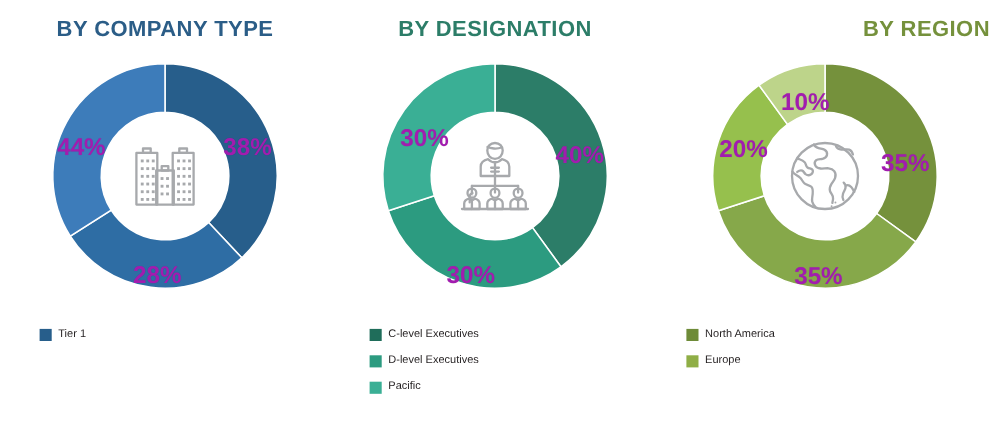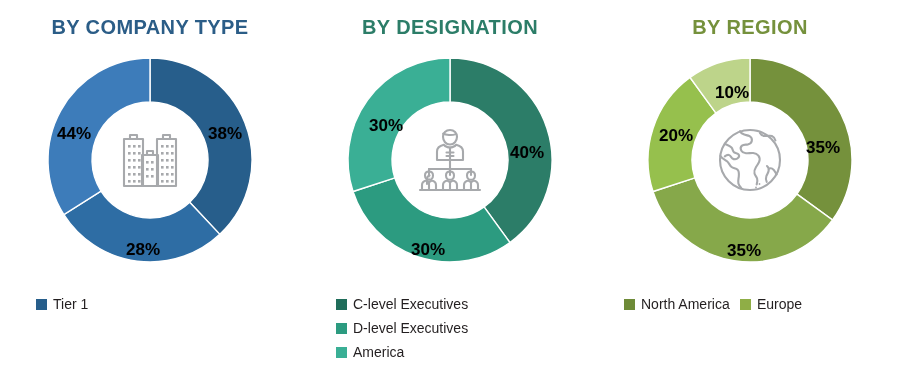--- a/index.html
+++ b/index.html
@@ -34,21 +34,21 @@
     left: 0;
     width: 300px;
     text-align: center;
     font-size: 20px;
     font-weight: bold;
     letter-spacing: 0.4px;
     white-space: nowrap;
   }
   .title-company { color: #2B5D87; }
   .title-designation { color: #2C7D68; }
-  .title-region { color: #75913C; }
+  .title-region { color: #75913C; text-align: right; }
 
   .donut-wrap {
     position: absolute;
     top: 50px;
     left: 50%;
     transform: translateX(-50%);
     width: 220px;
     height: 220px;
   }
   .donut-svg {
@@ -65,43 +65,43 @@
     height: 86px;
     display: flex;
     align-items: center;
     justify-content: center;
     pointer-events: none;
   }
   .center-icon svg { display: block; }
 
   .slice-label {
     position: absolute;
-    color: #000000;
-    font-size: 17px;
+    color: #a21caf;
+    font-size: 22px;
     font-weight: bold;
     white-space: nowrap;
     transform: translate(-50%, -50%);
     text-shadow: 0 0 1px rgba(0,0,0,0.10);
   }
 
   .legend {
     position: absolute;
     left: 0;
     width: 300px;
     top: 292px;
   }
   .legend-inner {
     display: flex;
     flex-wrap: wrap;
-    justify-content: flex-start;
-    font-size: 14px;
+    justify-content: space-between;
+    font-size: 10px;
     color: #231F20;
   }
   .legend-col1 { padding-left: 36px; }
-  .legend-col2 { padding-left: 24px; }
+  .legend-col2 { padding-left: 24px; flex-direction: column; }
   .legend-item {
     display: flex;
     align-items: center;
     height: 24px;
     white-space: nowrap;
     margin-right: 8px;
   }
   .legend-region .legend-item {
     width: 116px;
     margin-right: 0;
@@ -226,37 +226,37 @@
           <path d="M17 60v8"></path>
           <path d="M38 49.5c-2.4 0-4 1.7-4 3.9 0 2.4 1.7 4.4 4 4.4s4-2 4-4.4c0-2.2-1.6-3.9-4-3.9z"></path>
           <path d="M31 68v-5c0-2.3 2-3.8 4.4-4.4 0.8 0.8 1.6 1.2 2.6 1.2s1.8-0.4 2.6-1.2c2.4 0.6 4.4 2.1 4.4 4.4v5z"></path>
           <path d="M38 60v8"></path>
           <path d="M59 49.5c-2.4 0-4 1.7-4 3.9 0 2.4 1.7 4.4 4 4.4s4-2 4-4.4c0-2.2-1.6-3.9-4-3.9z"></path>
           <path d="M52 68v-5c0-2.3 2-3.8 4.4-4.4 0.8 0.8 1.6 1.2 2.6 1.2s1.8-0.4 2.6-1.2c2.4 0.6 4.4 2.1 4.4 4.4v5z"></path>
           <path d="M59 60v8"></path>
           <path d="M8 68h60"></path>
         </svg>
       </div>
-      <div class="slice-label" style="left:187px; top:103px;">40%</div>
+      <div class="slice-label" style="left:187px; top:91px;">40%</div>
       <div class="slice-label" style="left:88px; top:200px;">30%</div>
       <div class="slice-label" style="left:46px; top:76px;">30%</div>
     </div>
     <div class="legend">
       <div class="legend-inner legend-col1">
         <div class="legend-item" style="width:100%">
           <span class="swatch" style="background: rgb(31, 109, 90);"></span>
           <span class="legend-label">C-level Executives</span>
         </div>
         <div class="legend-item" style="width:100%">
           <span class="swatch" style="background: rgb(44, 155, 128);"></span>
           <span class="legend-label">D-level Executives</span>
         </div>
         <div class="legend-item" style="width:100%">
           <span class="swatch" style="background: rgb(58, 175, 149);"></span>
-          <span class="legend-label">America</span>
+          <span class="legend-label">Pacific</span>
         </div>
       </div>
     </div>
   </div>
 
   <div class="panel panel-region">
     <div class="panel-title title-region" style="color: rgb(117, 145, 60);">BY REGION</div>
     <div class="donut-wrap">
       <svg class="donut-svg" viewBox="0 0 220 220">
           <path d="M 110 8 A 102 102 0 0 1 192.51973342624467 169.95409573383225

